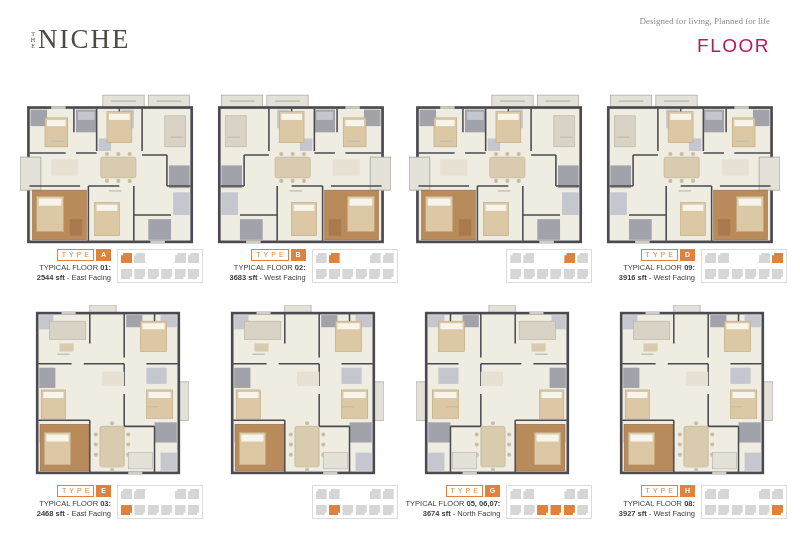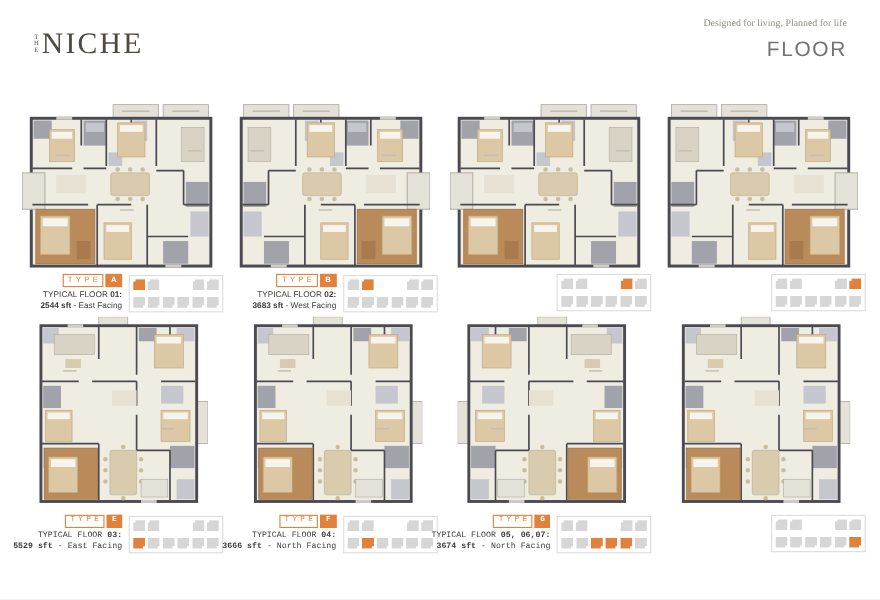--- a/index.html
+++ b/index.html
@@ -6,31 +6,31 @@
   .page{position:relative;width:800px;height:545px;background:#ffffff;overflow:hidden;
         font-family:"Liberation Sans",sans-serif;}
   
   .brand{position:absolute;left:30px;top:26px;display:flex;align-items:center;}
   .brand-the{writing-mode:vertical-rl;text-orientation:upright;font-family:"Liberation Serif",serif;
              font-size:6px;letter-spacing:0;color:#4e4a42;height:17px;margin-right:2px;line-height:1;}
   .brand-niche{font-family:"Liberation Serif",serif;font-size:27px;color:#4e4a42;
                letter-spacing:2px;line-height:1;}
   .header-right{position:absolute;right:30px;top:16px;text-align:right;margin-left:35px;}
   .tagline{font-family:"Liberation Serif",serif;font-size:9px;color:#8f8d85;margin-bottom:9px;}
-  .big-heading{font-size:19px;color:#737373;letter-spacing:1.5px;line-height:1.15;}
+  .big-heading{font-size:19px;color:#be185d;letter-spacing:1.5px;line-height:1.15;}
   
   .plans-row{position:absolute;left:13px;right:13px;display:flex;justify-content:space-between;}
   .row-1{top:88px;}
-  .row-2{top:285px;font-family:Liberation Mono, monospace;}
+  .row-2{top:302px;}
   .plan-card{width:190px;display:flex;flex-direction:column;}
   .plan-art{display:flex;justify-content:center;align-items:flex-end;}
   .row-1 .plan-art{height:158px;}
   .row-2 .plan-art{height:180px;}
   .plan-art svg{display:block;}
-  .plan-info{display:flex;justify-content:flex-end;gap:6px;margin-top:3px;align-items:flex-end;}
+  .plan-info{display:flex;justify-content:flex-end;gap:6px;margin-top:3px;align-items:flex-start;}
   .info-text{text-align:right;font-size:7.5px;color:#3c3c3c;line-height:1.4;white-space:nowrap;}
   .type-row{display:flex;justify-content:flex-end;gap:2px;margin-bottom:2px;}
   .tb-outline{border:1px solid #E0813C;color:#E0813C;font-size:7px;letter-spacing:3px;
               padding:1px 1px 1px 4px;line-height:1.1;}
   .tb-solid{background:#E0813C;color:#fff;font-size:7px;font-weight:bold;
             padding:1px 4px;line-height:1.1;border:1px solid #E0813C;}
   .bold{font-weight:bold;}
   
   .key-plan{width:86px;height:34px;border:1px solid #dcdcdc;background:#fff;
             padding:3px;box-sizing:border-box;display:flex;flex-direction:column;
@@ -328,20 +328,28 @@
               <rect x="74" y="110" width="20" height="6" fill="#f7f4ec"></rect>
     <rect x="30" y="48" width="12" height="1.3" fill="#c2beb2"></rect>
               <rect x="146" y="44" width="12" height="1.3" fill="#c2beb2"></rect>
     <rect x="86" y="96" width="12" height="1.3" fill="#c2beb2"></rect>
     <rect x="30" y="14.7" width="14" height="2.6" fill="#cfcdc6"></rect>
               <rect x="126" y="144.7" width="14" height="2.6" fill="#cfcdc6"></rect>
             </g>
           </svg>
         </div>
       <div class="plan-info">
+        <div class="info-text">
+          <div class="type-row">
+            <span class="tb-outline">TYPE</span>
+              <span class="tb-solid">D</span>
+          </div>
+          <div><span>TYPICAL FLOOR</span> <span class="bold">09:</span></div>
+          <div><span class="bold">3916 sft</span> <span>- West Facing</span></div>
+        </div>
         <div class="key-plan">
             <div class="key-row top">
               <span class="key-group">
                 <span class="key-block"></span>
                 <span class="key-block"></span>
               </span>
               <span class="key-group">
                 <span class="key-block"></span>
                 <span class="key-block hl"></span>
               </span>
@@ -407,21 +415,21 @@
             </g>
           </svg>
         </div>
       <div class="plan-info">
         <div class="info-text">
           <div class="type-row">
             <span class="tb-outline">TYPE</span>
               <span class="tb-solid">E</span>
           </div>
           <div><span>TYPICAL FLOOR</span> <span class="bold">03:</span></div>
-          <div><span class="bold">5529 sft</span> <span>- East Facing</span></div>
+          <div><span class="bold">2468 sft</span> <span>- East Facing</span></div>
         </div>
         <div class="key-plan">
             <div class="key-row top">
               <span class="key-group">
                 <span class="key-block"></span>
                 <span class="key-block"></span>
               </span>
               <span class="key-group">
                 <span class="key-block"></span>
                 <span class="key-block"></span>
@@ -478,28 +486,20 @@
               <circle cx="84" cy="163" r="2" fill="#c9bda1"></circle>
     <rect x="100" y="146" width="24" height="16" fill="#e4e2d8" stroke="#a9a79e" stroke-width="0.5"></rect>
     <rect x="30" y="48" width="12" height="1.3" fill="#c2beb2"></rect>
               <rect x="118" y="100" width="12" height="1.3" fill="#c2beb2"></rect>
     <rect x="34" y="6.7" width="14" height="2.6" fill="#cfcdc6"></rect>
               <rect x="100" y="164.7" width="14" height="2.6" fill="#cfcdc6"></rect>
             </g>
           </svg>
         </div>
       <div class="plan-info">
-        <div class="info-text">
-          <div class="type-row">
-            <span class="tb-outline">TYPE</span>
-              <span class="tb-solid">F</span>
-          </div>
-          <div><span>TYPICAL FLOOR</span> <span class="bold">04:</span></div>
-          <div><span class="bold">3666 sft</span> <span>- North Facing</span></div>
-        </div>
         <div class="key-plan">
             <div class="key-row top">
               <span class="key-group">
                 <span class="key-block"></span>
                 <span class="key-block"></span>
               </span>
               <span class="key-group">
                 <span class="key-block"></span>
                 <span class="key-block"></span>
               </span>
@@ -632,20 +632,28 @@
               <circle cx="84" cy="163" r="2" fill="#c9bda1"></circle>
     <rect x="100" y="146" width="24" height="16" fill="#e4e2d8" stroke="#a9a79e" stroke-width="0.5"></rect>
     <rect x="30" y="48" width="12" height="1.3" fill="#c2beb2"></rect>
               <rect x="118" y="100" width="12" height="1.3" fill="#c2beb2"></rect>
     <rect x="34" y="6.7" width="14" height="2.6" fill="#cfcdc6"></rect>
               <rect x="100" y="164.7" width="14" height="2.6" fill="#cfcdc6"></rect>
             </g>
           </svg>
         </div>
       <div class="plan-info">
+        <div class="info-text">
+          <div class="type-row">
+            <span class="tb-outline">TYPE</span>
+              <span class="tb-solid">H</span>
+          </div>
+          <div><span>TYPICAL FLOOR</span> <span class="bold">08:</span></div>
+          <div><span class="bold">3927 sft</span> <span>- West Facing</span></div>
+        </div>
         <div class="key-plan">
             <div class="key-row top">
               <span class="key-group">
                 <span class="key-block"></span>
                 <span class="key-block"></span>
               </span>
               <span class="key-group">
                 <span class="key-block"></span>
                 <span class="key-block"></span>
               </span>

